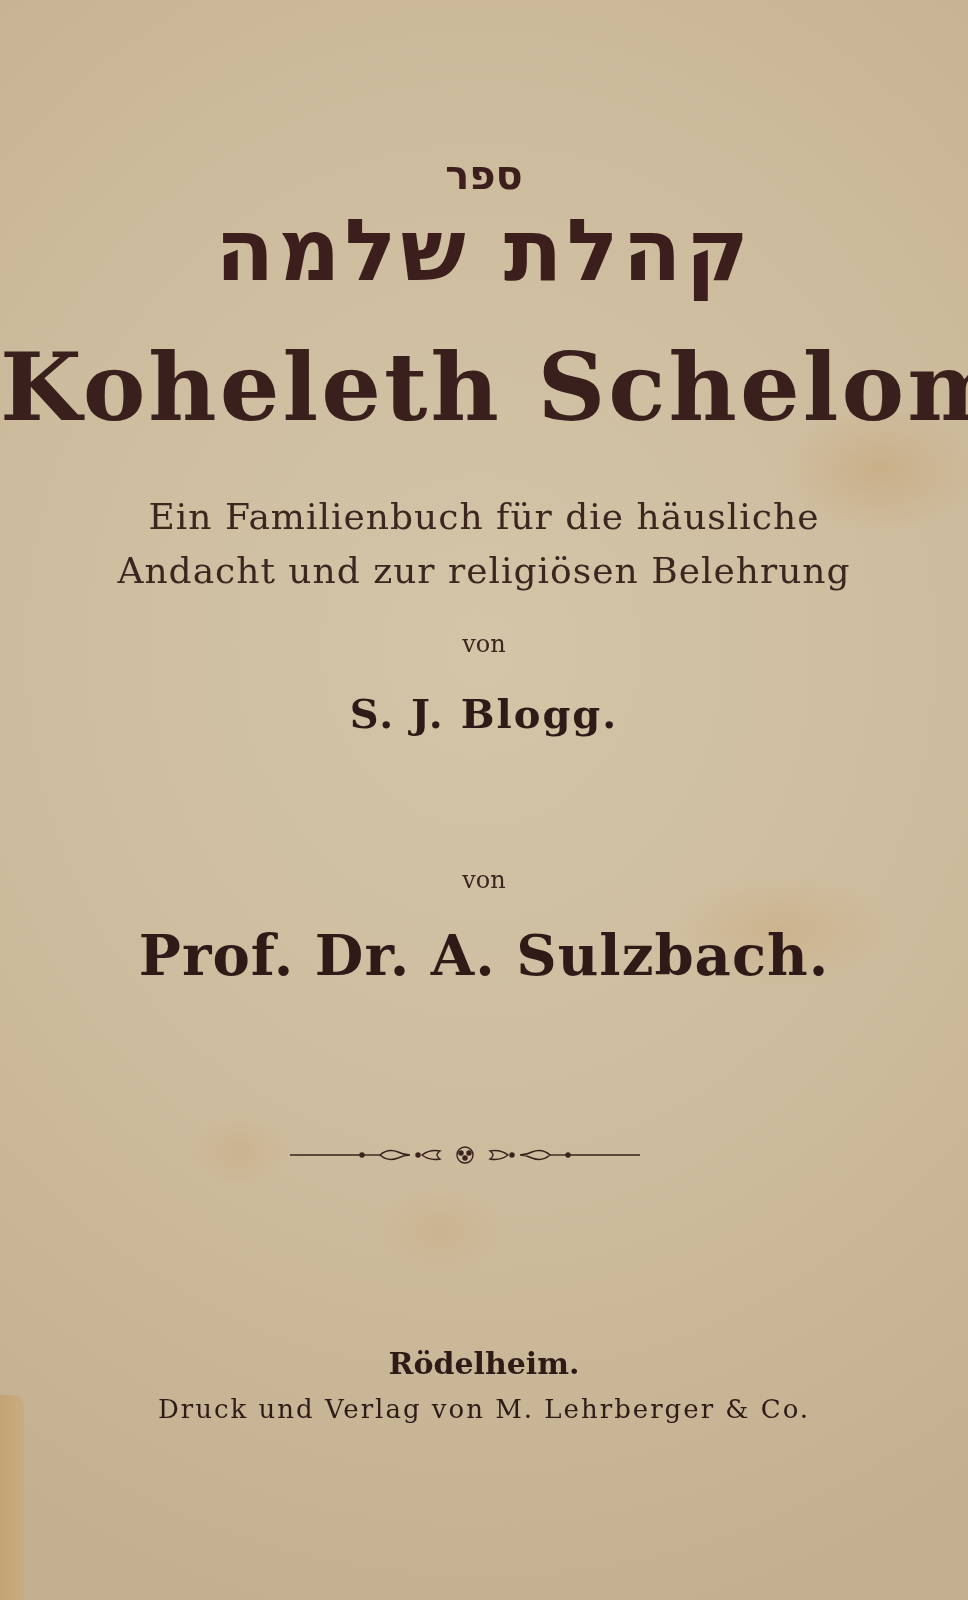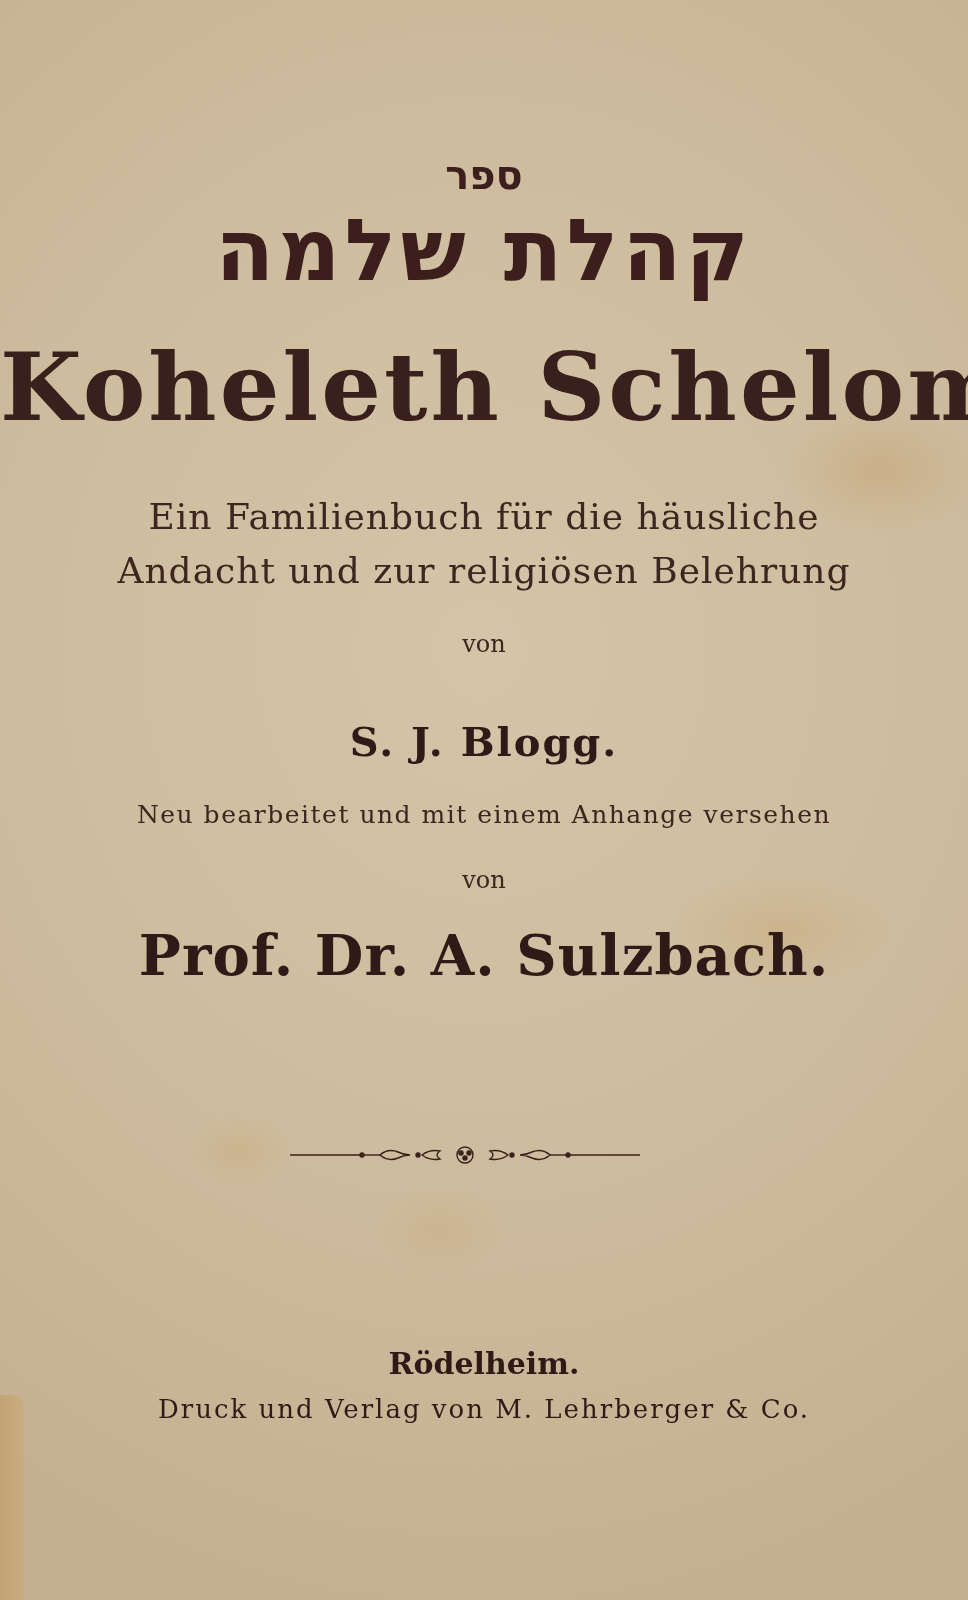--- a/index.html
+++ b/index.html
@@ -26,21 +26,21 @@
   }
   .line { position: absolute; left: 0; width: 968px; text-align: center; white-space: nowrap; }
   .heb-small { top: 152px; font-size: 40px; font-weight: bold; font-family: "DejaVu Sans", sans-serif; color: #3c1f1c; direction: rtl; }
   .heb-title { top: 200px; font-size: 86px; font-weight: bold; font-family: "DejaVu Sans", sans-serif; color: #3c1f1c; direction: rtl; letter-spacing: 4px; }
   .latin-title { top: 332px; font-size: 94px; font-weight: bold; font-family: "DejaVu Serif", serif; color: #3a201c; letter-spacing: 3px; }
   .subtitle { font-size: 36px; font-family: "DejaVu Serif", serif; color: #3d2520; letter-spacing: 1px; }
   .sub1 { top: 496px; }
   .sub2 { top: 550px; }
   .von { font-size: 24px; font-family: "DejaVu Serif", serif; color: #3d2520; }
   .von1 { top: 630px; }
-  .author1 { top: 690px; font-size: 40px; font-weight: bold; font-family: "DejaVu Serif", serif; color: #2f1a17; letter-spacing: 2px; margin-top: 28px; }
+  .author1 { top: 690px; font-size: 40px; font-weight: bold; font-family: "DejaVu Serif", serif; color: #2f1a17; letter-spacing: 2px; }
   .edited { top: 800px; font-size: 25px; font-family: "DejaVu Serif", serif; color: #3d2520; letter-spacing: 1.5px; }
   .von2 { top: 866px; }
   .author2 { top: 922px; font-size: 56px; font-weight: bold; font-family: "DejaVu Serif", serif; color: #2f1a17; letter-spacing: 1px; }
   .ornament { position: absolute; left: 290px; top: 1143px; width: 350px; height: 24px; }
   .place { top: 1346px; font-size: 30px; font-weight: bold; font-family: "DejaVu Serif", serif; color: #2f1a17; }
   .publisher { top: 1394px; font-size: 26px; font-family: "DejaVu Serif", serif; color: #2f1a17; letter-spacing: 2px; }
   .year { top: 1440px; font-size: 22px; font-family: "DejaVu Serif", serif; color: #3d2520; letter-spacing: 2px; }
 </style>
 </head>
 <body>
@@ -51,21 +51,20 @@
   <div class="line heb-small">ספר</div>
   <div class="line heb-title">קהלת שלמה</div>
   <div class="line latin-title">Koheleth Schelomo.</div>
 
   <div class="line subtitle sub1">Ein Familienbuch für die häusliche</div>
   <div class="line subtitle sub2">Andacht und zur religiösen Belehrung</div>
 
   <div class="line von von1">von</div>
   <div class="line author1">S. J. Blogg.</div>
 
-  <div class="line edited">Neu bearbeitet und mit einem Anhange versehen</div>
   <div class="line von von2">von</div>
   <div class="line author2">Prof. Dr. A. Sulzbach.</div>
 
   <svg class="ornament" viewBox="0 0 350 24">
     <g stroke="#3a201c" stroke-width="1.4" fill="none">
       <line x1="0" y1="12" x2="70" y2="12"></line>
       <circle cx="72" cy="12" r="2" fill="#3a201c"></circle>
       <line x1="74" y1="12" x2="90" y2="12"></line>
       <path d="M90 12 q8 -7 18 -3 q6 3 12 3 q-6 0 -12 3 q-10 4 -18 -3z"></path>
       <circle cx="128" cy="12" r="2" fill="#3a201c"></circle>

